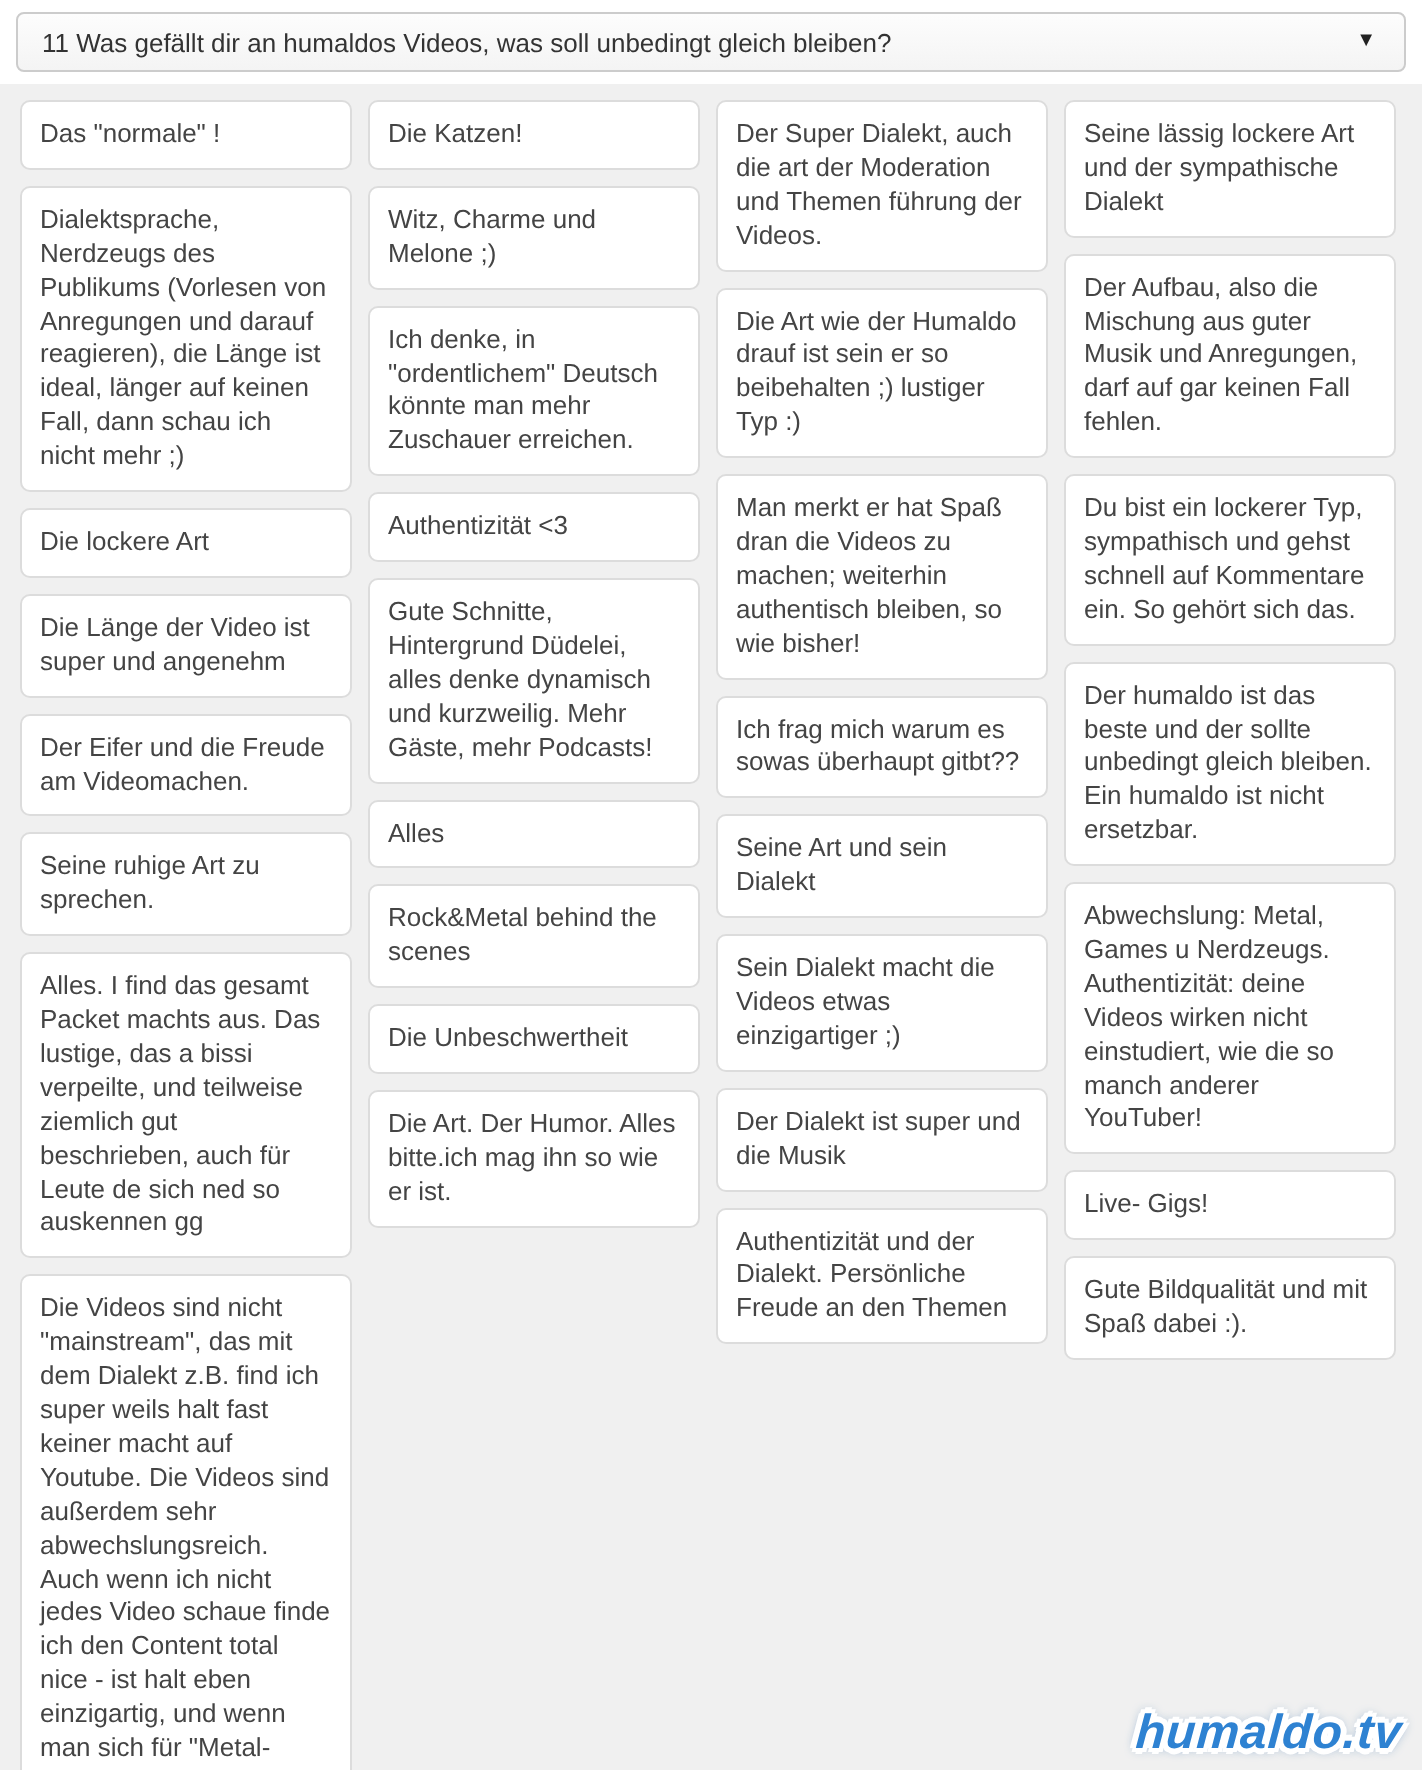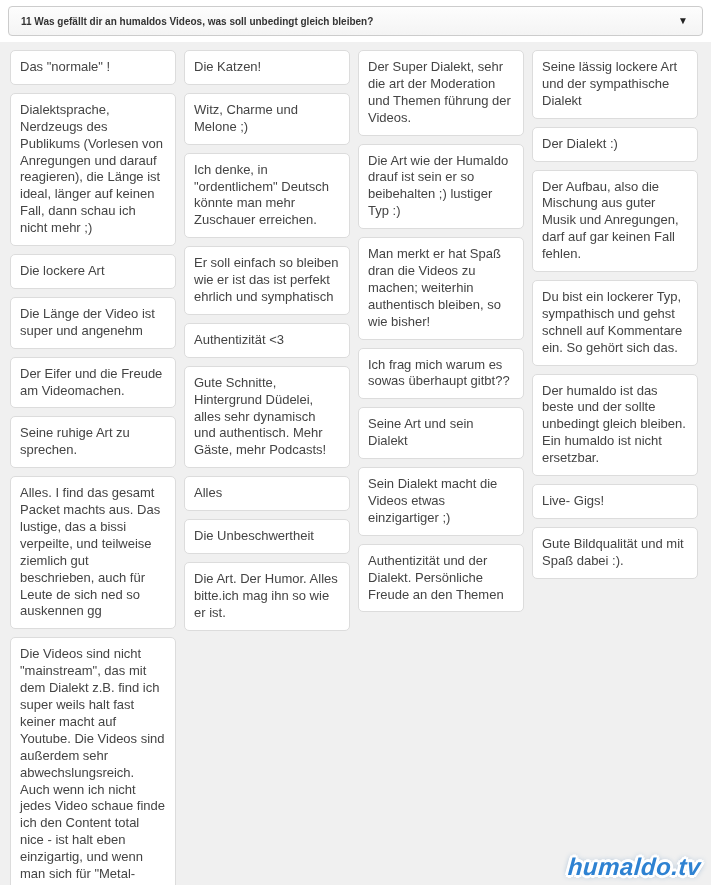--- a/index.html
+++ b/index.html
@@ -16,21 +16,21 @@
   .question-bar {
     background: linear-gradient(#fdfdfd, #f4f4f4);
     border: 1px solid #cccccc;
     border-radius: 4px;
     height: 30px;
     display: flex; align-items: center; justify-content: space-between;
     padding: 0 14px 0 12px;
     cursor: pointer;
   }
   .question-bar .q-title {
-    font-size: 10px; font-weight: bold; color: #333333;
+    font-size: 13px; font-weight: normal; color: #333333;
     white-space: nowrap; overflow: hidden;
   }
   .question-bar .caret { font-size: 10px; color: #222222; line-height: 1; }
 
   
   .answers-area {
     background: #f0f0f0;
     flex: 1;
     padding: 8px 10px;
     display: flex;
@@ -89,42 +89,43 @@
         <div class="answer-card">Die Länge der Video ist super und angenehm</div>
         <div class="answer-card">Der Eifer und die Freude am Videomachen.</div>
         <div class="answer-card">Seine ruhige Art zu sprechen.</div>
         <div class="answer-card">Alles. I find das gesamt Packet machts aus. Das lustige, das a bissi verpeilte, und teilweise ziemlich gut beschrieben, auch für Leute de sich ned so auskennen gg</div>
         <div class="answer-card">Die Videos sind nicht "mainstream", das mit dem Dialekt z.B. find ich super weils halt fast keiner macht auf Youtube. Die Videos sind außerdem sehr abwechslungsreich. Auch wenn ich nicht jedes Video schaue finde ich den Content total nice - ist halt eben einzigartig, und wenn man sich für "Metal-Gaming-Nerd-Zeug" interessiert ist der Kanal total unterhaltsam. Außerdem schau ich seine VLOGS total gerne. :-) Also der Content soll/kann gerne gleich bleiben.!</div>
       </div>
       <div class="answers-col">
         <div class="answer-card">Die Katzen!</div>
         <div class="answer-card">Witz, Charme und Melone ;)</div>
         <div class="answer-card">Ich denke, in "ordentlichem" Deutsch könnte man mehr Zuschauer erreichen.</div>
-        <div class="answer-card">Er soll einfach so bleiben wie er ist das ist perfekt ehrlich und symphatisch</div>
         <div class="answer-card">Authentizität &lt;3</div>
-        <div class="answer-card">Gute Schnitte, Hintergrund Düdelei, alles sehr dynamisch und authentisch. Mehr Gäste, mehr Podcasts!</div>
+        <div class="answer-card">Gute Schnitte, Hintergrund Düdelei, alles denke dynamisch und kurzweilig. Mehr Gäste, mehr Podcasts!</div>
         <div class="answer-card">Alles</div>
+        <div class="answer-card">Rock&amp;Metal behind the scenes</div>
         <div class="answer-card">Die Unbeschwertheit</div>
         <div class="answer-card">Die Art. Der Humor. Alles bitte.ich mag ihn so wie er ist.</div>
       </div>
       <div class="answers-col">
-        <div class="answer-card">Der Super Dialekt, sehr die art der Moderation und Themen führung der Videos.</div>
+        <div class="answer-card">Der Super Dialekt, auch die art der Moderation und Themen führung der Videos.</div>
         <div class="answer-card">Die Art wie der Humaldo drauf ist sein er so beibehalten ;) lustiger Typ :)</div>
         <div class="answer-card">Man merkt er hat Spaß dran die Videos zu machen; weiterhin authentisch bleiben, so wie bisher!</div>
         <div class="answer-card">Ich frag mich warum es sowas überhaupt gitbt??</div>
         <div class="answer-card">Seine Art und sein Dialekt</div>
         <div class="answer-card">Sein Dialekt macht die Videos etwas einzigartiger ;)</div>
+        <div class="answer-card">Der Dialekt ist super und die Musik</div>
         <div class="answer-card">Authentizität und der Dialekt. Persönliche Freude an den Themen</div>
       </div>
       <div class="answers-col">
         <div class="answer-card">Seine lässig lockere Art und der sympathische Dialekt</div>
-        <div class="answer-card">Der Dialekt :)</div>
         <div class="answer-card">Der Aufbau, also die Mischung aus guter Musik und Anregungen, darf auf gar keinen Fall fehlen.</div>
         <div class="answer-card">Du bist ein lockerer Typ, sympathisch und gehst schnell auf Kommentare ein. So gehört sich das.</div>
         <div class="answer-card">Der humaldo ist das beste und der sollte unbedingt gleich bleiben. Ein humaldo ist nicht ersetzbar.</div>
+        <div class="answer-card">Abwechslung: Metal, Games u Nerdzeugs. Authentizität: deine Videos wirken nicht einstudiert, wie die so manch anderer YouTuber!</div>
         <div class="answer-card">Live- Gigs!</div>
         <div class="answer-card">Gute Bildqualität und mit Spaß dabei :).</div>
       </div>
     </div>
 
   <div class="logo">humaldo.tv</div>
 
 </div>
 
 </body></html>

